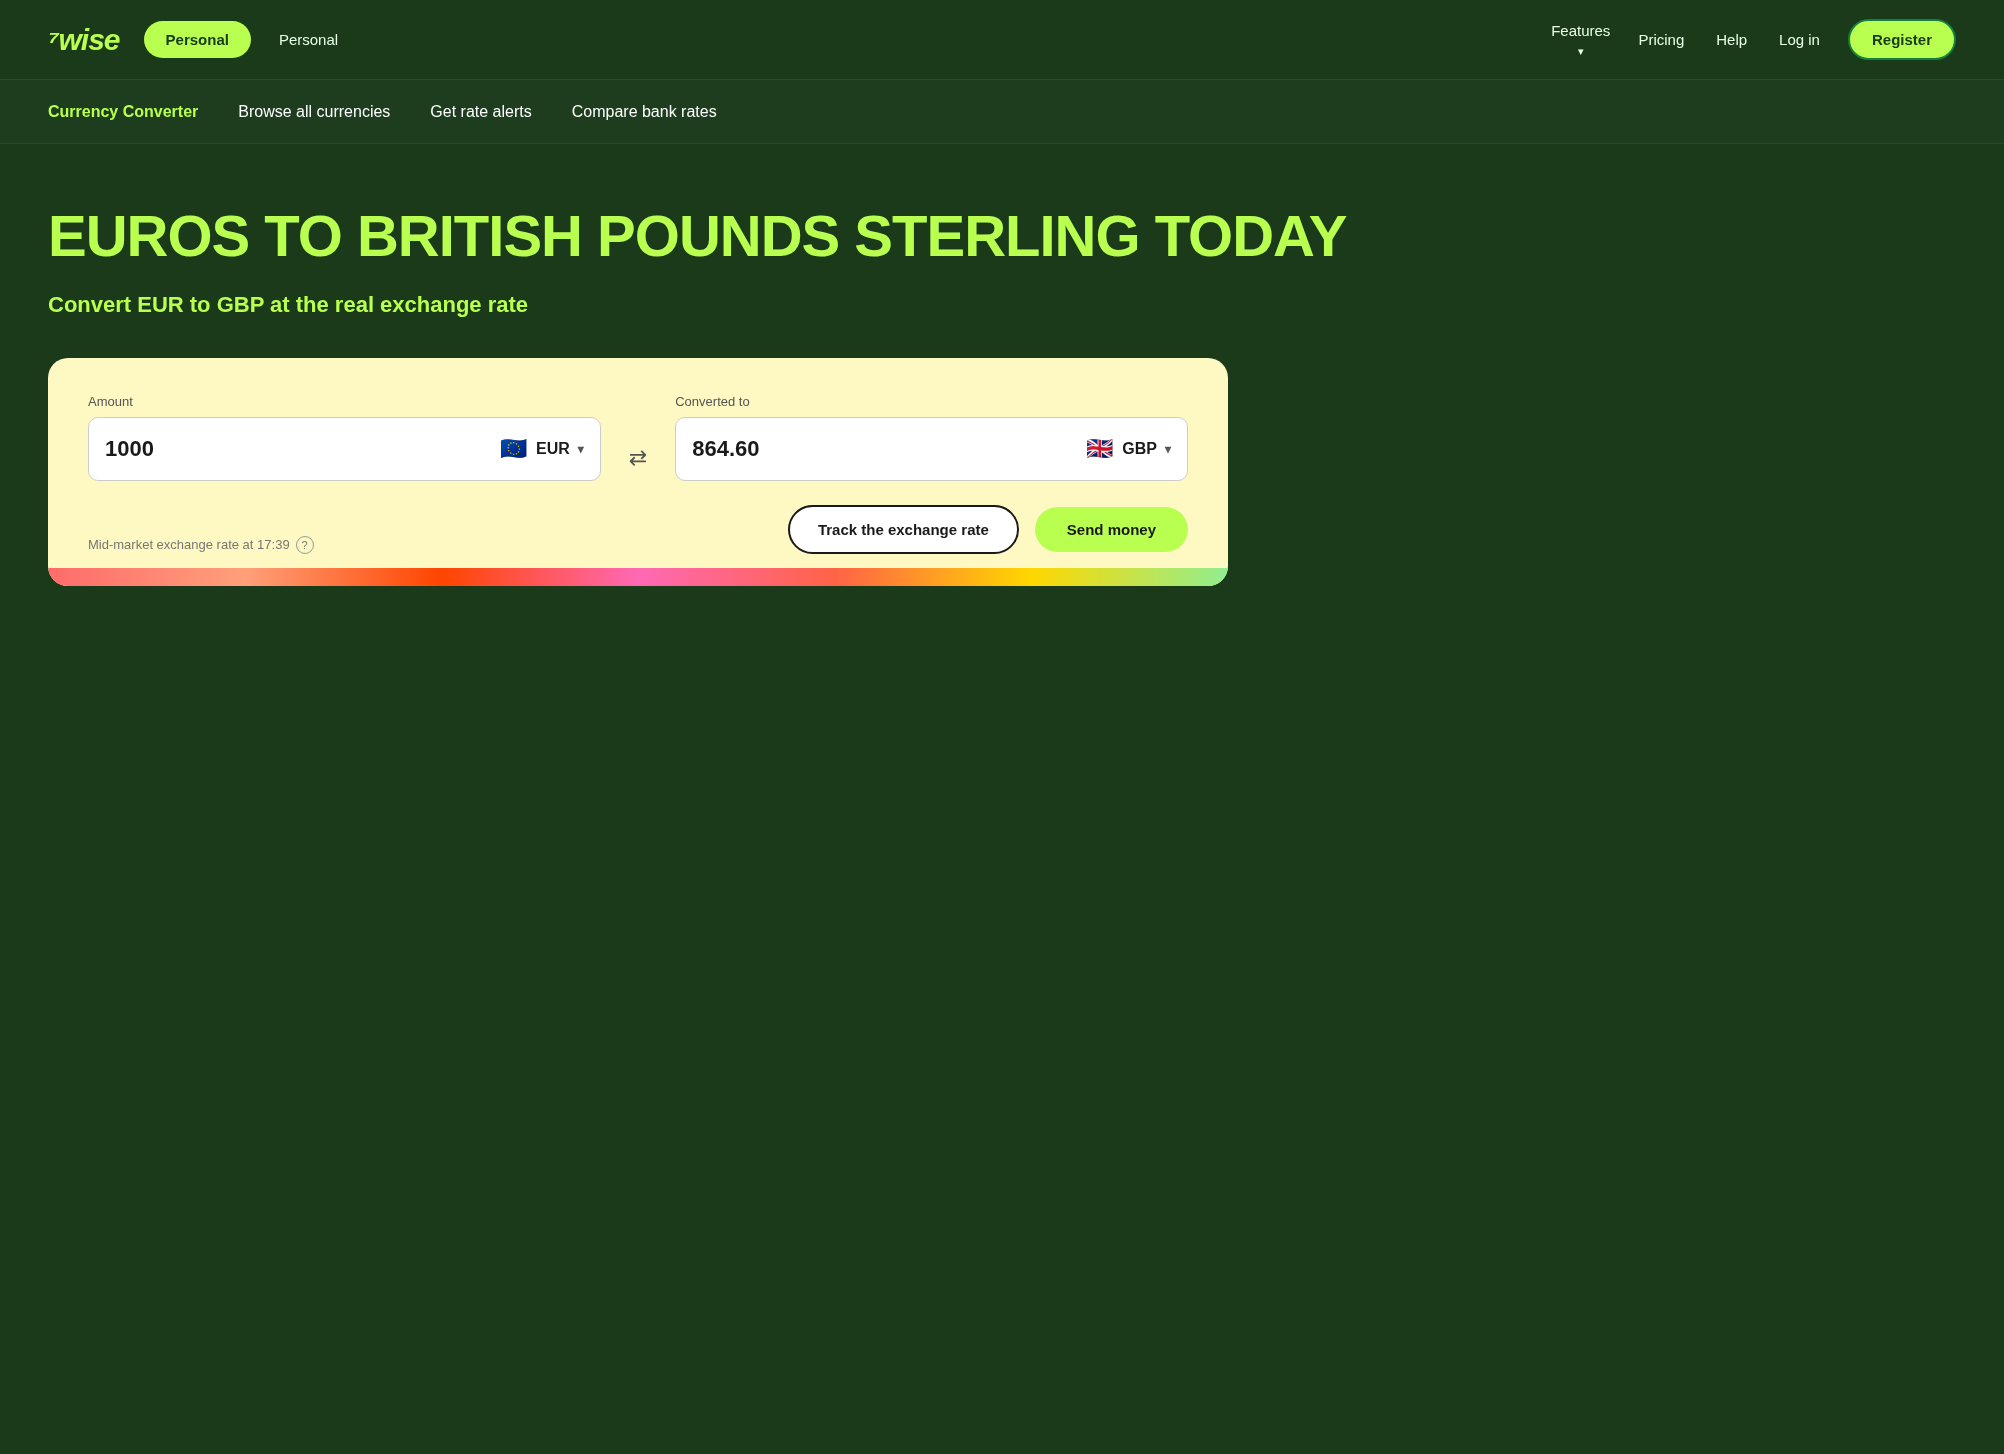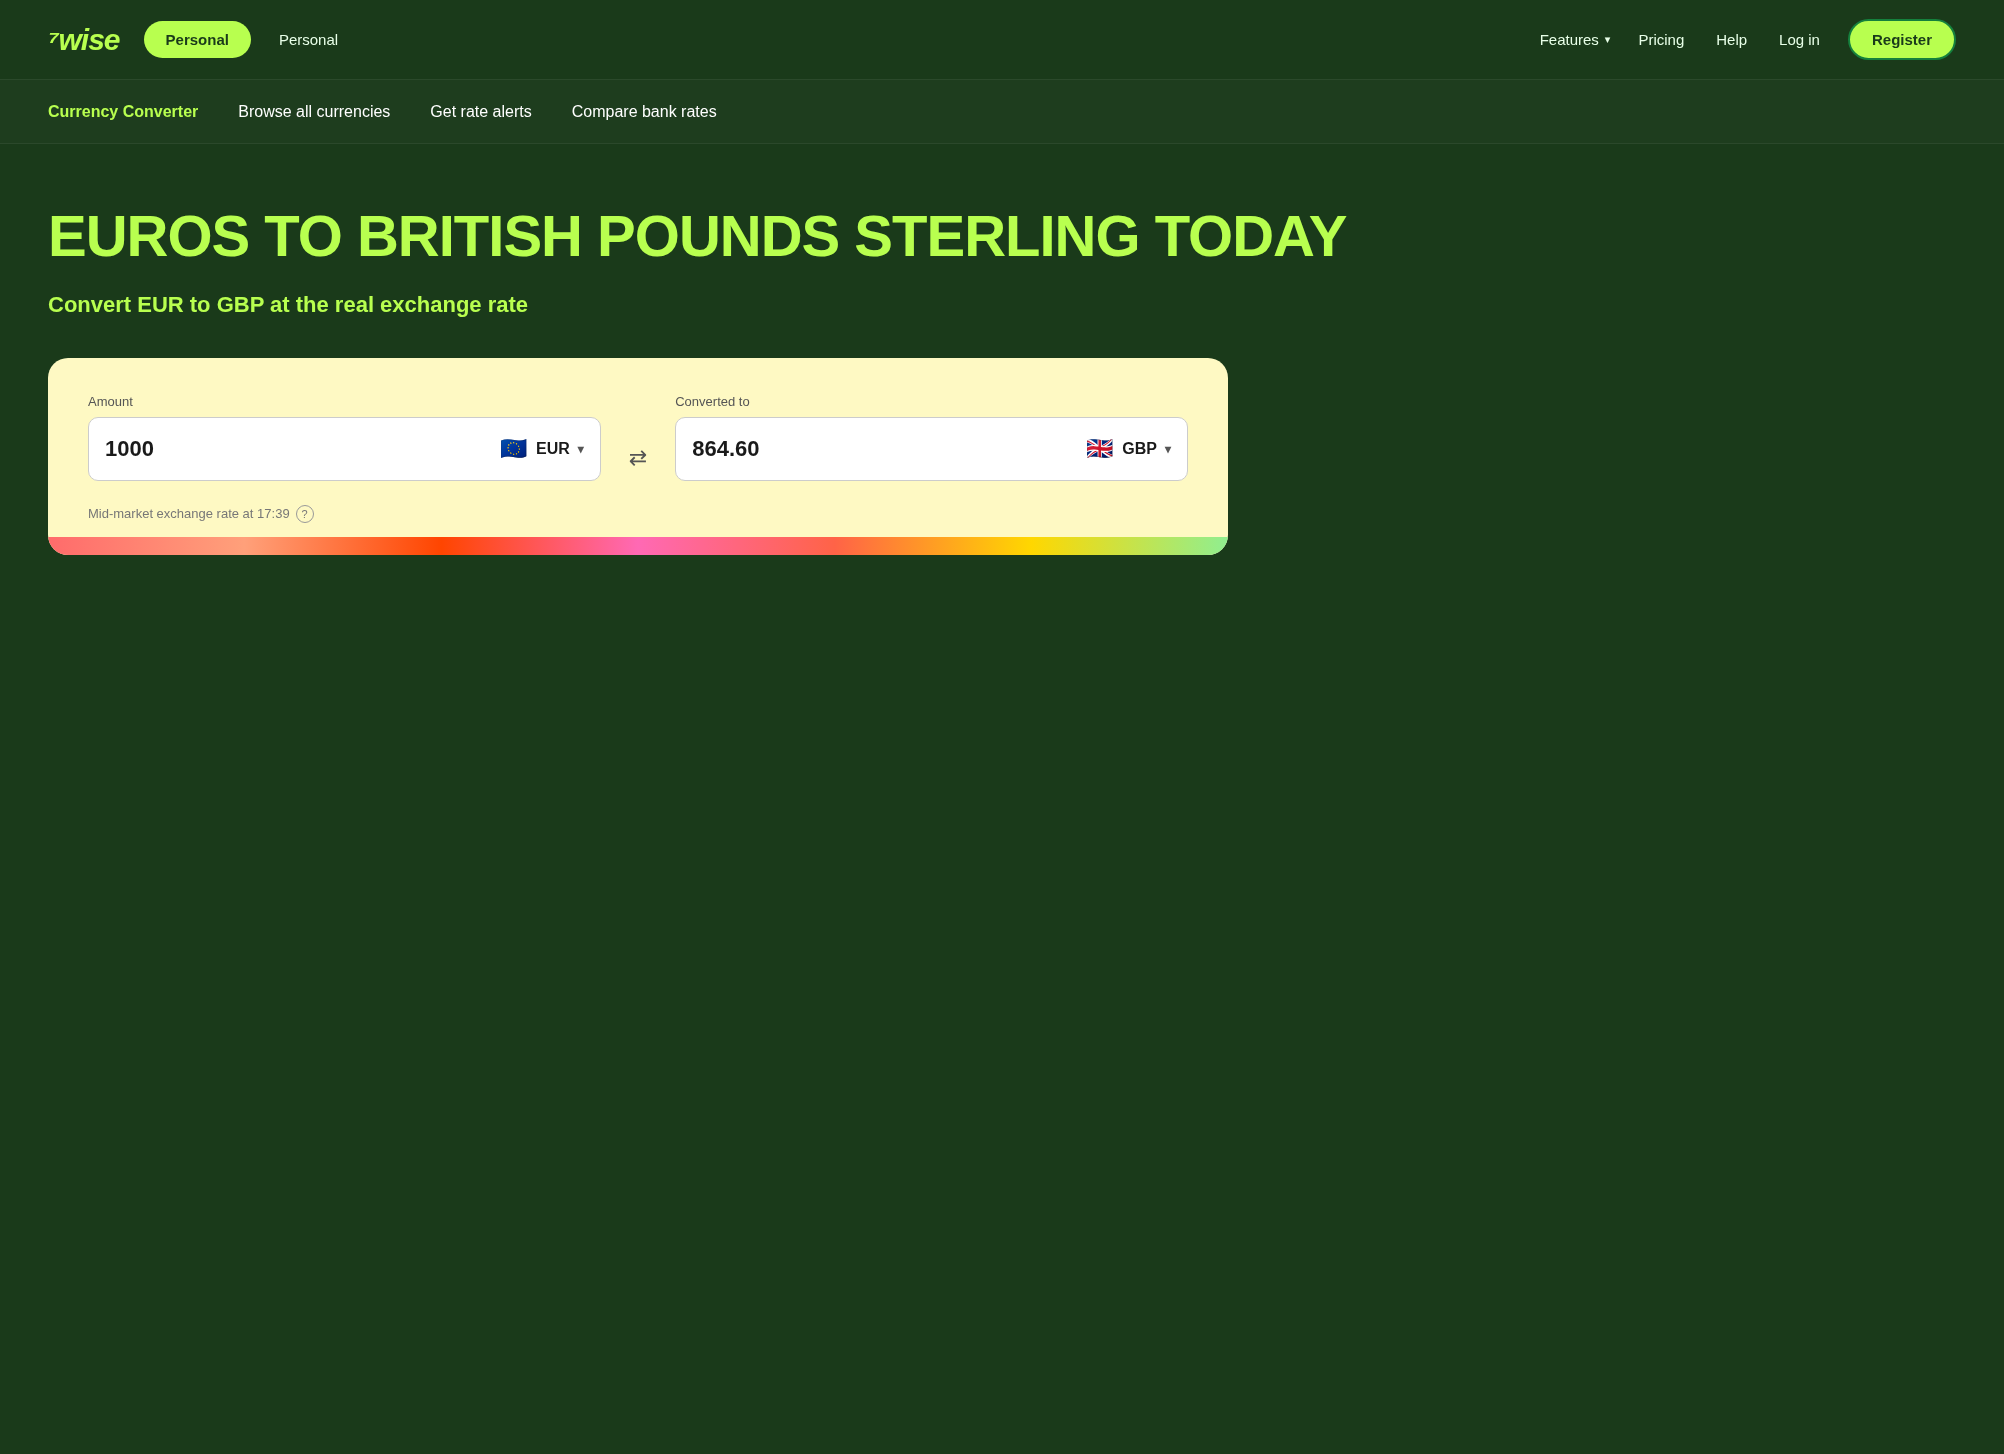--- a/index.html
+++ b/index.html
@@ -57,20 +57,21 @@
     .nav-features {
       display: flex;
       align-items: center;
       gap: 6px;
       background: none;
       border: none;
       color: #e8ffe8;
       font-size: 15px;
       font-weight: 500;
       cursor: pointer;
+      flex-direction: column;
     }
     .nav-register-btn {
       background: #b8ff4f;
       color: #1a3a1a;
       border: 2px solid #15803d;
       border-radius: 50px;
       padding: 10px 22px;
       font-size: 15px;
       font-weight: 700;
       cursor: pointer;
@@ -342,15 +343,19 @@
 
     </div>
 
     <div class="action-row">
       <div class="rate-info-block">
         <div class="rate-note">
           <span>Mid-market exchange rate at 17:39</span>
           <span class="info-icon">?</span>
         </div>
       </div>
+      <div class="action-buttons">
+        <button class="btn-outline">Track the exchange rate</button>
+        <button class="btn-primary">Send money</button>
+      </div>
     </div>
   </div>
 </section>
 
 </body></html>

